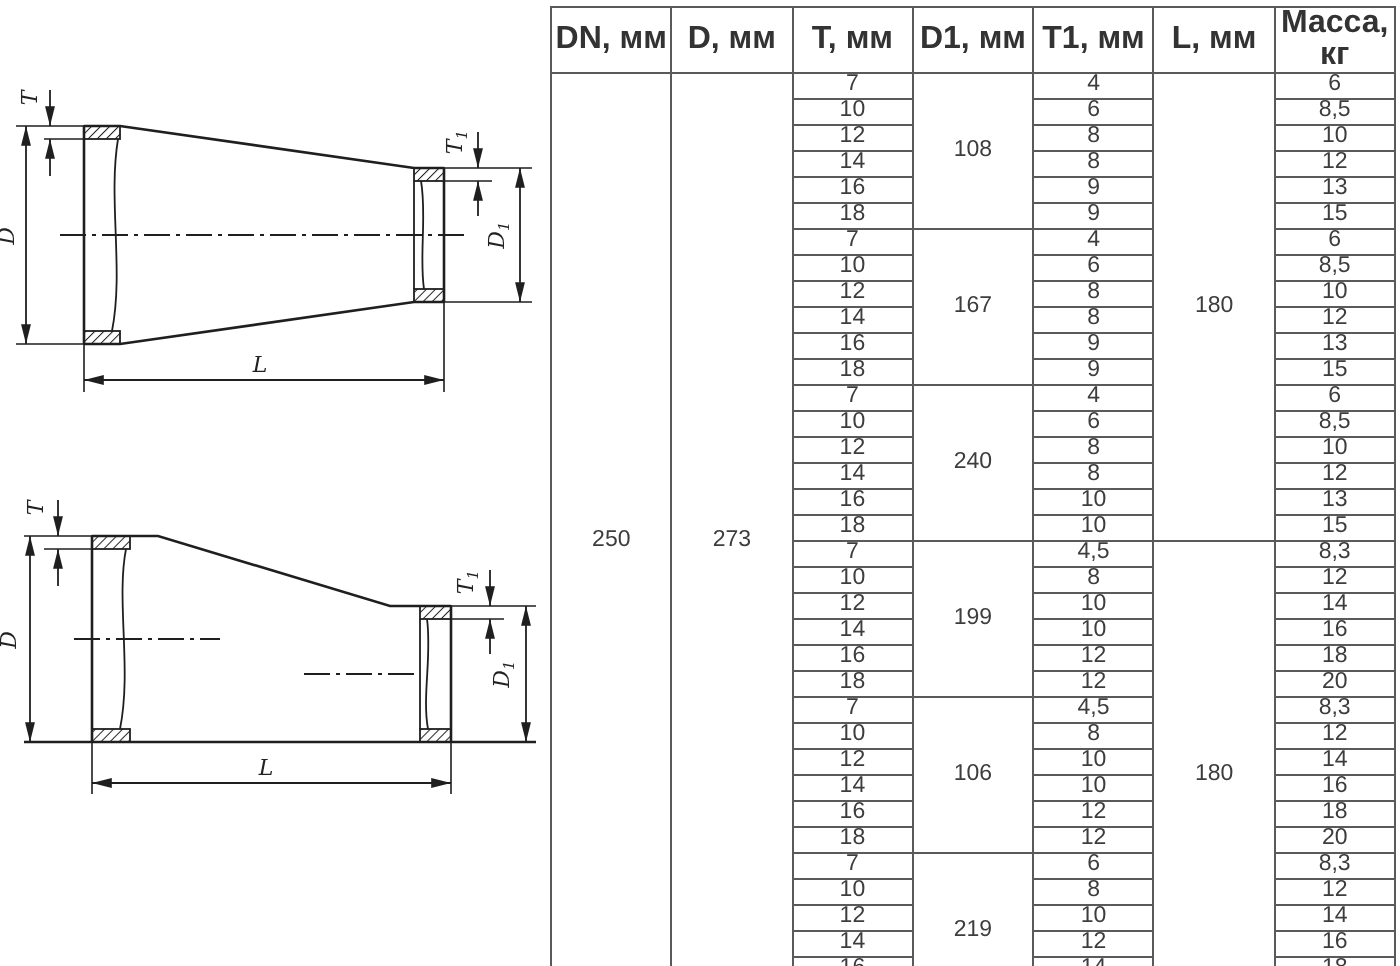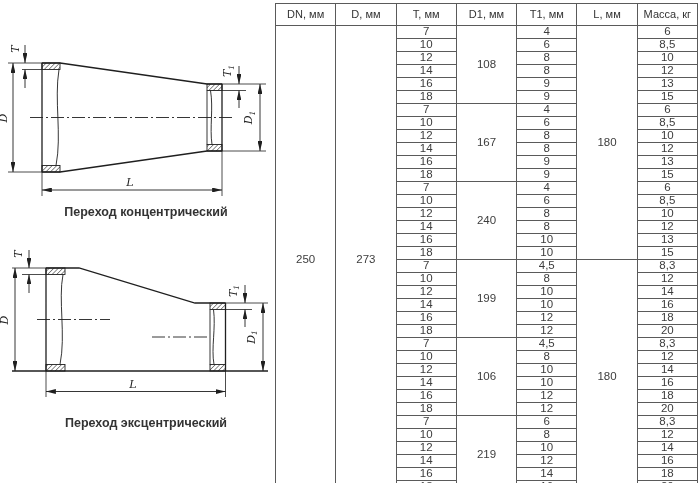--- a/index.html
+++ b/index.html
@@ -3,21 +3,21 @@
 <meta charset="utf-8">
 <style>
   html,body{margin:0;padding:0;background:#fff;}
   #page{position:relative;width:700px;height:483px;background:#ffffff;overflow:hidden;
         font-family:"Liberation Sans",sans-serif;}
 
   
   table{border-collapse:collapse;table-layout:fixed;position:absolute;left:275px;top:3px;
         width:423px;height:474px;}
   th,td{border:1px solid #5a5a5a;text-align:center;vertical-align:middle;padding:0;line-height:1;}
-  th{font-size:11px;font-weight:normal;color:#333;height:21px;}
+  th{font-size:16px;font-weight:bold;color:#333;height:21px;}
   td{font-size:11.5px;color:#3d3d3d;height:12px;}
 
   
   .diag{position:absolute;left:0;}
   #diag-top{top:0;}
   #diag-bottom{top:240px;}
   .caption{position:absolute;left:0;width:292px;text-align:center;
            font-size:12.5px;font-weight:600;color:#333;}
   #cap-top{top:205px;}
   #cap-bottom{top:416px;}
@@ -82,21 +82,20 @@
       <text class="lbl" x="252" y="117.5" text-anchor="middle" transform="rotate(-90 252 117.5)"><tspan>D</tspan><tspan class="sub" dy="2.5">1</tspan></text>
     </g>
 
     <g>
       <path class="ext" d="M42,172 V196 M222,151 V196"></path>
       <line class="thin" x1="42" y1="190" x2="222" y2="190" marker-start="url(#ar)" marker-end="url(#ar)"></line>
       <text class="lbl" x="130" y="186" text-anchor="middle">L</text>
     </g>
   </svg>
 
-  <div id="cap-top" class="caption">Переход концентрический</div>
 
   <svg id="diag-bottom" class="diag" width="275" height="172" viewBox="0 0 275 172">
     <g>
       <path class="dline" d="M46,28 H79 L195,63 H225.5 M225.5,63 V131 M46,28 V131"></path>
       <line class="dline" x1="12" y1="131" x2="268" y2="131"></line>
       <rect x="46" y="28" width="19" height="6.5" fill="url(#h1)" stroke="#1f1f1f" stroke-width="0.9"></rect>
       <rect x="46" y="124.5" width="19" height="6.5" fill="url(#h1)" stroke="#1f1f1f" stroke-width="0.9"></rect>
       <rect x="210" y="63" width="15.5" height="6.5" fill="url(#h1)" stroke="#1f1f1f" stroke-width="0.9"></rect>
       <rect x="210" y="124.5" width="15.5" height="6.5" fill="url(#h1)" stroke="#1f1f1f" stroke-width="0.9"></rect>
       <path class="thin" d="M63,34.5 C58,60 66,95 60,124.5"></path>
@@ -132,21 +131,20 @@
       <text class="lbl" x="254.5" y="97" text-anchor="middle" transform="rotate(-90 254.5 97)"><tspan>D</tspan><tspan class="sub" dy="2.5">1</tspan></text>
     </g>
 
     <g>
       <path class="ext" d="M46,131 V157 M225.5,131 V157"></path>
       <line class="thin" x1="46" y1="151.5" x2="225.5" y2="151.5" marker-start="url(#ar)" marker-end="url(#ar)"></line>
       <text class="lbl" x="133" y="147.5" text-anchor="middle">L</text>
     </g>
   </svg>
 
-  <div id="cap-bottom" class="caption">Переход эксцентрический</div>
 
   <table>
     <thead>
       <tr>
           <th>DN, мм</th>
           <th>D, мм</th>
           <th>T, мм</th>
           <th>D1, мм</th>
           <th>T1, мм</th>
           <th>L, мм</th>

